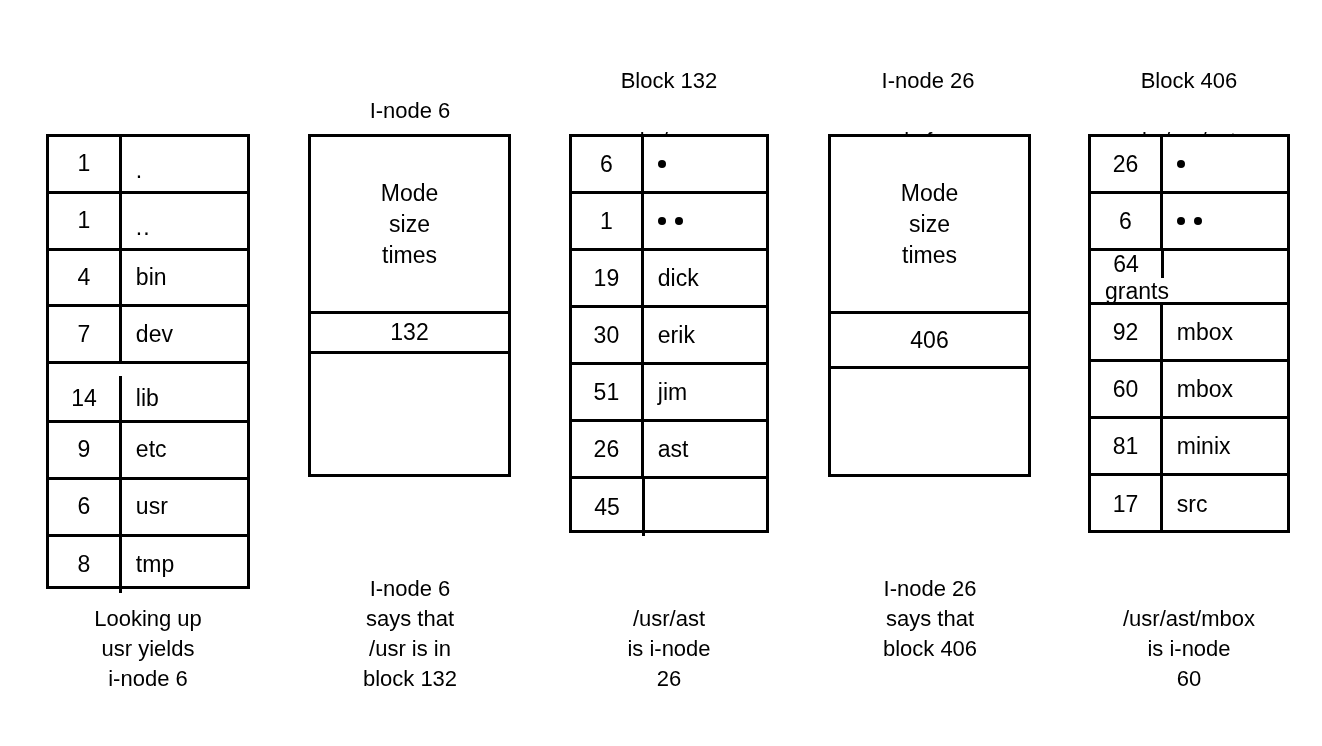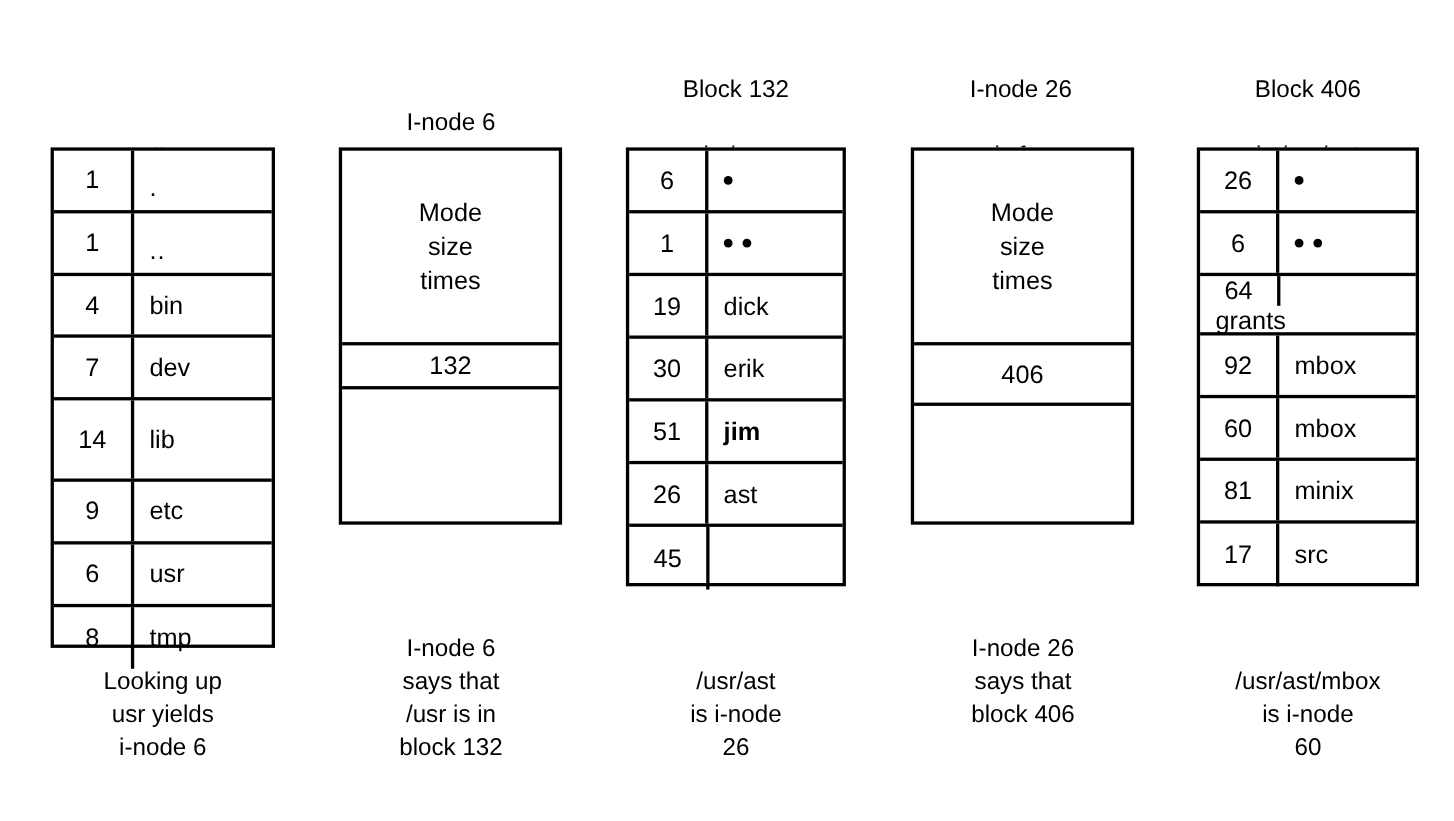--- a/index.html
+++ b/index.html
@@ -127,21 +127,21 @@
       </div>
     </div>
     <div class="dirrow" style="height:56.75px;">
       <div class="cell-num" style="width:74px;">4</div>
       <div class="cell-name" style="width:127px;">bin</div>
     </div>
     <div class="dirrow" style="height:56.75px;">
       <div class="cell-num" style="width:74px;">7</div>
       <div class="cell-name" style="width:127px;">dev</div>
     </div>
-    <div class="dirrow" style="height:74px;">
+    <div class="dirrow" style="height:47px;margin-top:12px;">
       <div class="cell-num" style="width:74px;">14</div>
       <div class="cell-name" style="width:127px;">lib</div>
     </div>
     <div class="dirrow" style="height:56.75px;">
       <div class="cell-num" style="width:74px;">9</div>
       <div class="cell-name" style="width:127px;">etc</div>
     </div>
     <div class="dirrow" style="height:56.75px;">
       <div class="cell-num" style="width:74px;">6</div>
       <div class="cell-name" style="width:127px;">usr</div>
@@ -217,21 +217,21 @@
     <div class="dirrow" style="height:57px;">
       <div class="cell-num" style="width:73px;">19</div>
       <div class="cell-name" style="width:124px;">dick</div>
     </div>
     <div class="dirrow" style="height:57px;">
       <div class="cell-num" style="width:73px;">30</div>
       <div class="cell-name" style="width:124px;">erik</div>
     </div>
     <div class="dirrow" style="height:57px;">
       <div class="cell-num" style="width:73px;">51</div>
-      <div class="cell-name" style="width:124px;font-weight:bold;">jim</div>
+      <div class="cell-name" style="width:124px;">jim</div>
     </div>
     <div class="dirrow" style="height:57px;">
       <div class="cell-num" style="width:73px;">26</div>
       <div class="cell-name" style="width:124px;border-radius:15px;">ast</div>
     </div>
     <div class="dirrow" style="height:57px;">
       <div class="cell-num" style="width:73px;">45</div>
     </div>
   </div>
 

